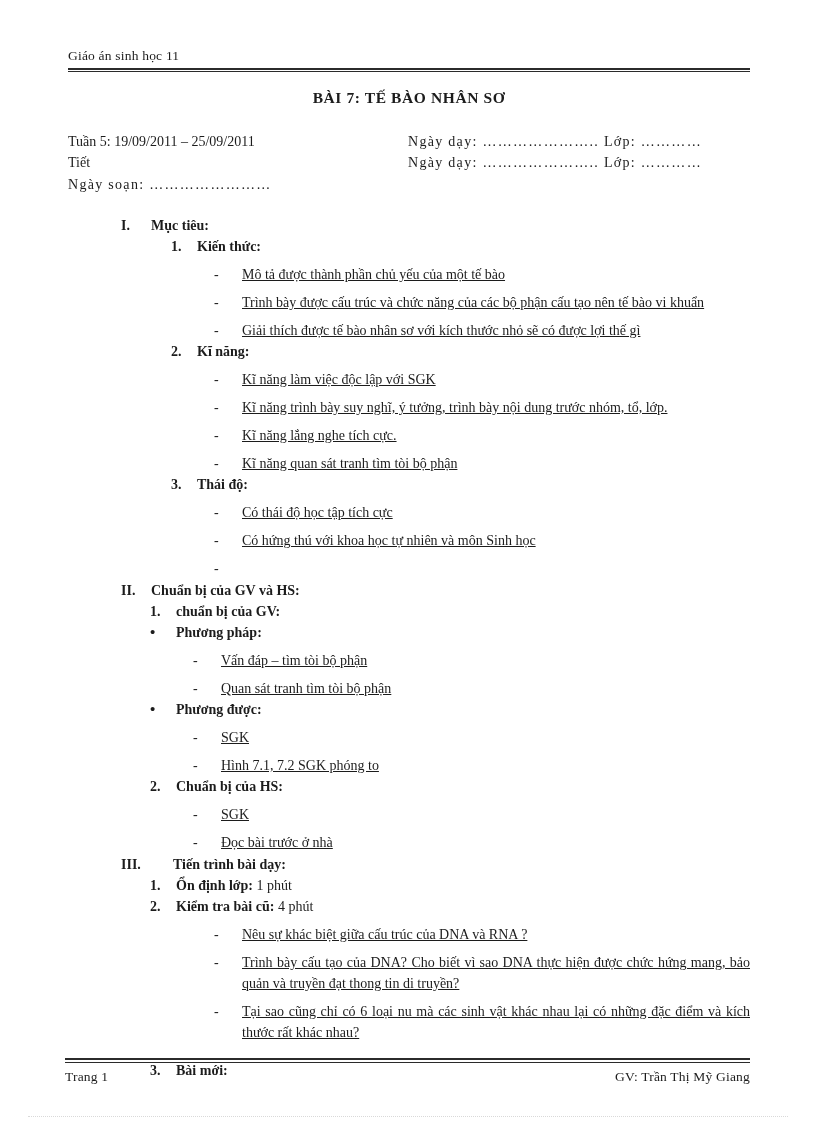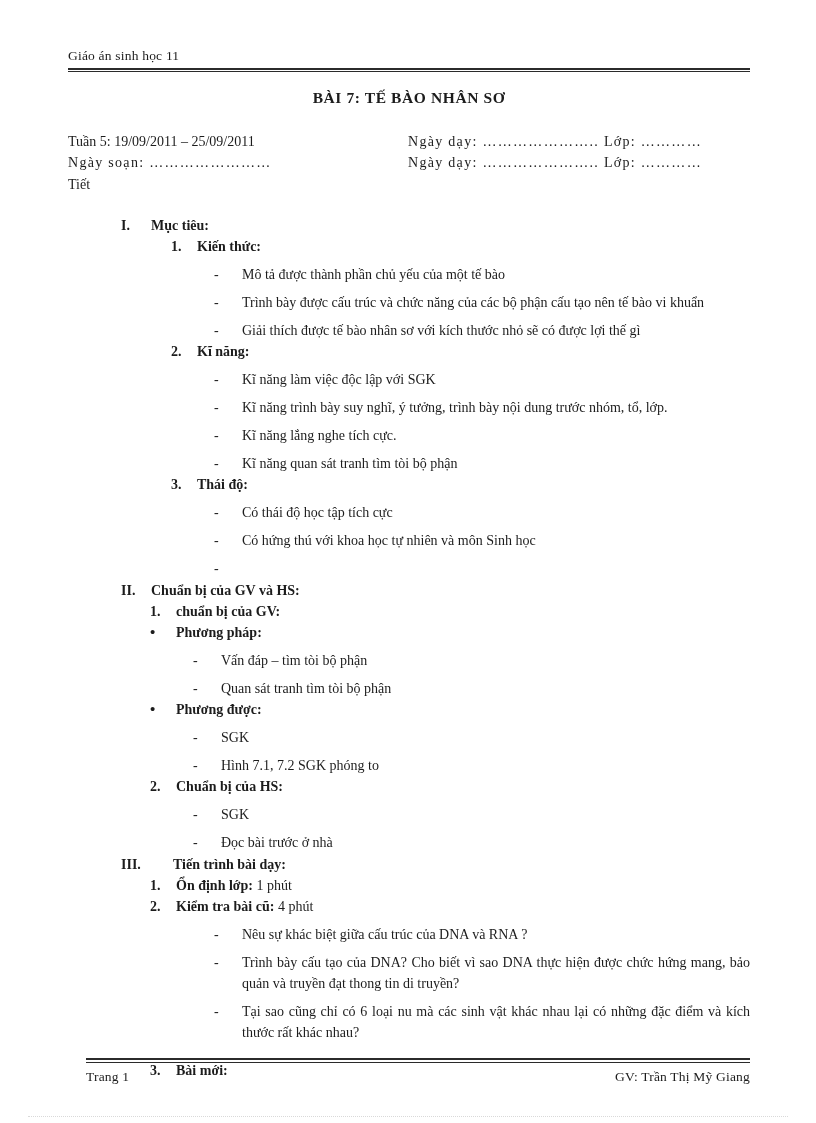--- a/index.html
+++ b/index.html
@@ -96,28 +96,28 @@
   }
 
   .dash-row {
     display: flex;
     padding-left: 146px;
     margin-top: 7px;
     font-weight: normal;
   }
   .dash-row.d2 { padding-left: 125px; }
   .dash-row .marker { width: 28px; flex: none; }
-  .dash-row .txt { flex: 1; }
+  .dash-row .txt { flex: 1; text-decoration: underline; }
   .dash-row .txt.just { text-align: justify; }
   .spacer-md { height: 17px; }
 
   
   .footer {
     position: absolute;
-    left: 86px;
+    left: 65px;
     right: 66px;
     bottom: 38px;
   }
   .footer .rule-double { margin-bottom: 6px; }
   .footer-row {
     display: flex;
     justify-content: space-between;
     font-size: 13.5px;
     letter-spacing: 0.2px;
   }
@@ -136,22 +136,22 @@
   <div>
     <div class="header-text">Giáo án sinh học 11</div>
     <div class="rule-double"></div>
   </div>
 
   <div class="doc-title">BÀI 7: TẾ BÀO NHÂN  SƠ</div>
 
   <div class="meta">
     <div class="meta-left">
       <div class="meta-row">Tuần 5: 19/09/2011 – 25/09/2011</div>
+      <div class="meta-row">Tiết</div>
       <div class="meta-row dots-lg">Ngày soạn: ……………………</div>
-      <div class="meta-row">Tiết</div>
     </div>
     <div class="meta-right">
       <div class="meta-row dots-lg">Ngày dạy: ………………….. Lớp: …………</div>
       <div class="meta-row dots-lg">Ngày dạy: ………………….. Lớp: …………</div>
     </div>
   </div>
 
   <div class="body-area">
 
     <div class="lvl1 lvl1-indent-b">

